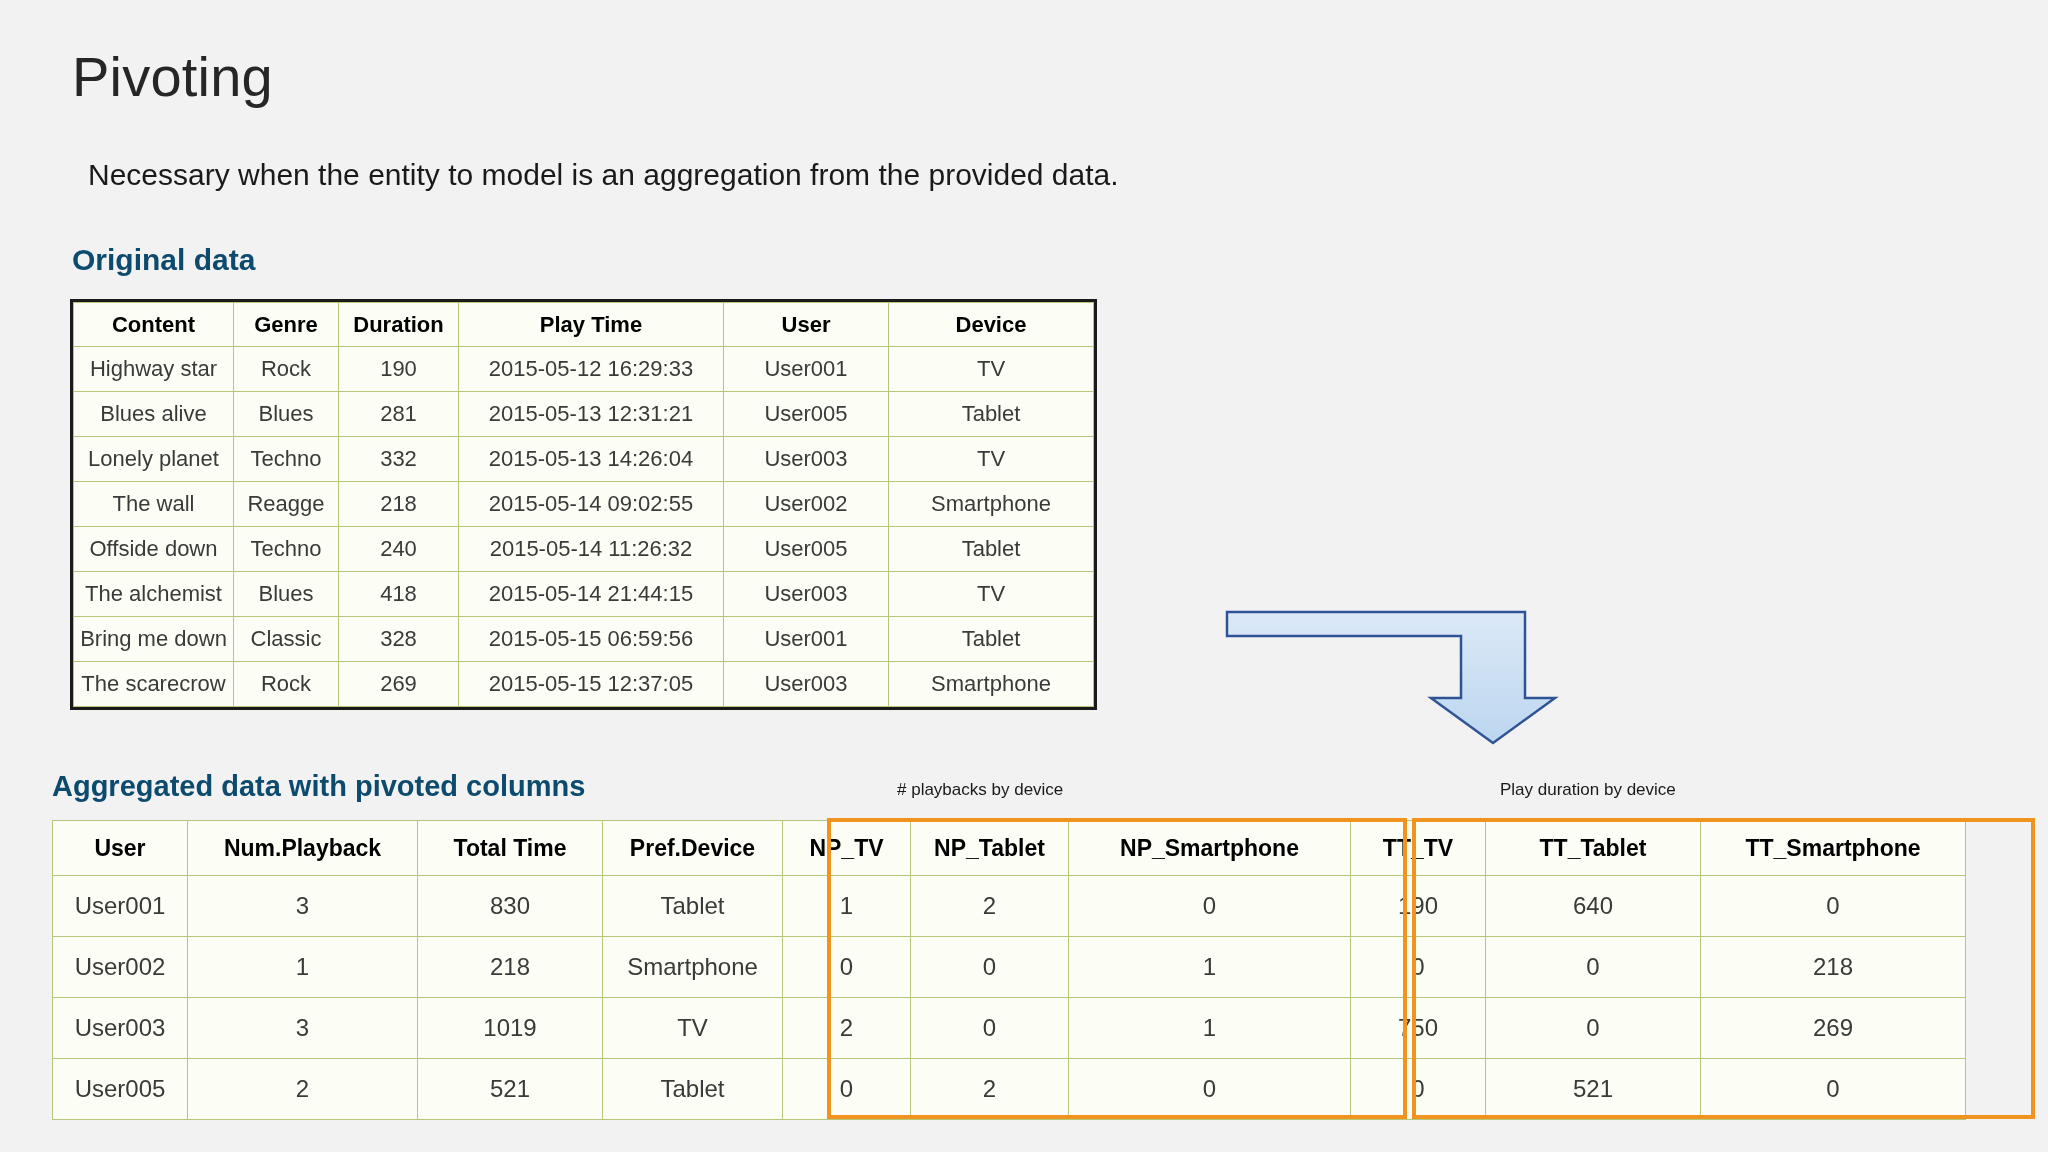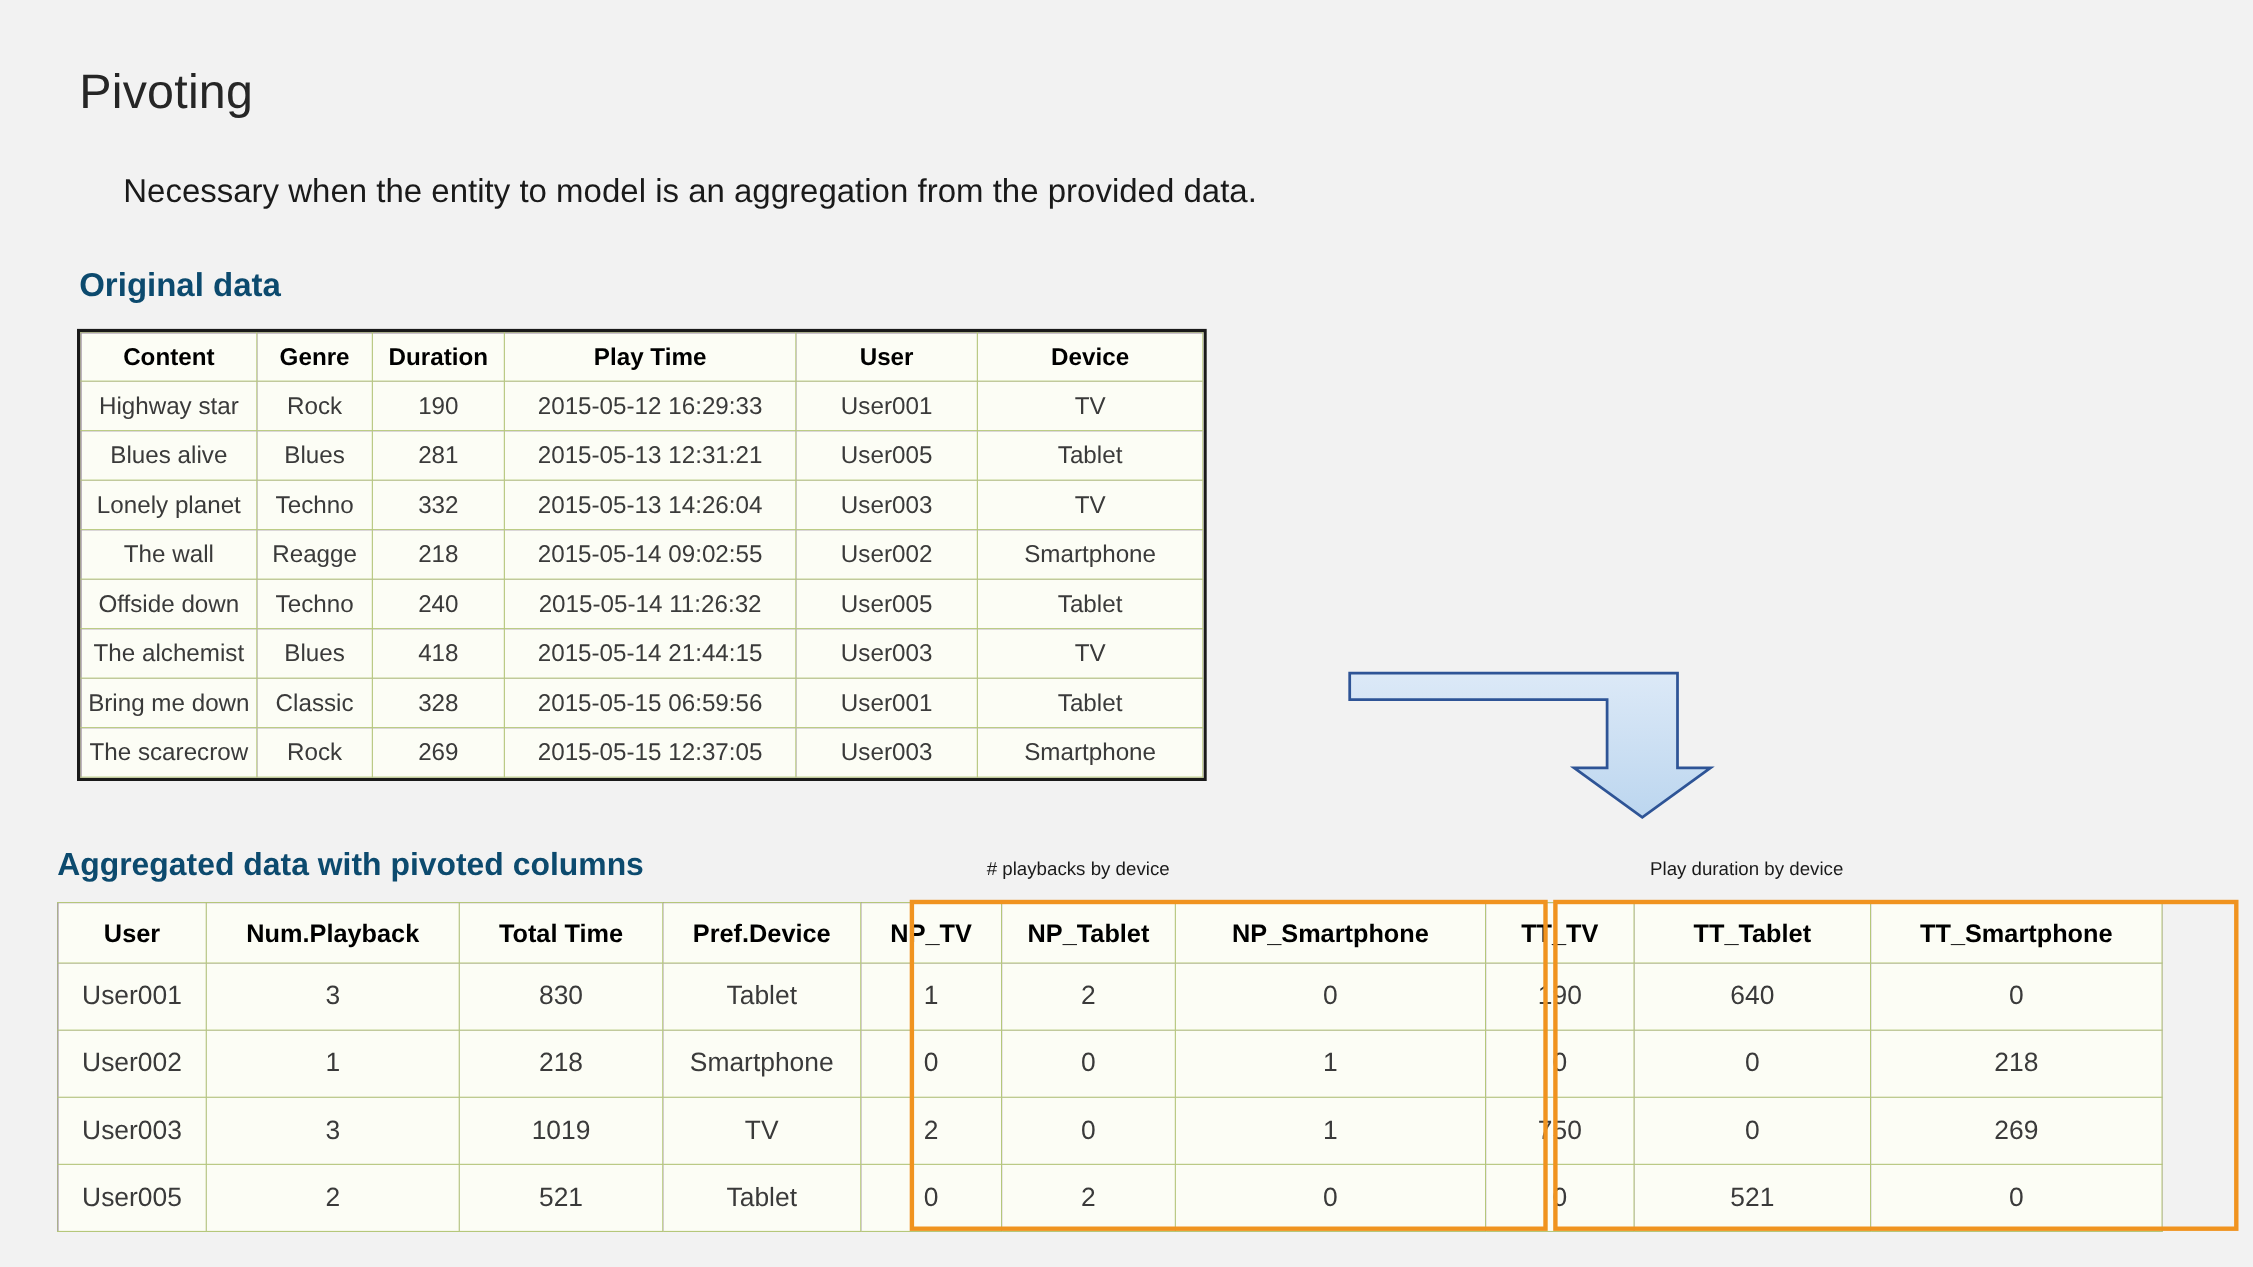--- a/index.html
+++ b/index.html
@@ -13,37 +13,36 @@
     font-family: "Liberation Sans", sans-serif;
     color: #222;
     overflow: hidden;
     position: relative;
   }
 
   
   .slide-title {
     position: absolute;
     left: 72px;
-    top: 60px;
-    font-size: 44px;
+    top: 46px;
+    font-size: 56px;
     font-weight: 400;
     color: #262626;
     letter-spacing: 0.2px;
     line-height: 1.1;
   }
 
   .subtitle {
     position: absolute;
     left: 88px;
     top: 158px;
     font-size: 30px;
     font-weight: 400;
     color: #1a1a1a;
     white-space: nowrap;
-    margin-left: 24px;
   }
 
   
   .section-label {
     position: absolute;
     font-weight: bold;
     color: #0c4a6e;
     white-space: nowrap;
   }
   #original-data-label {

